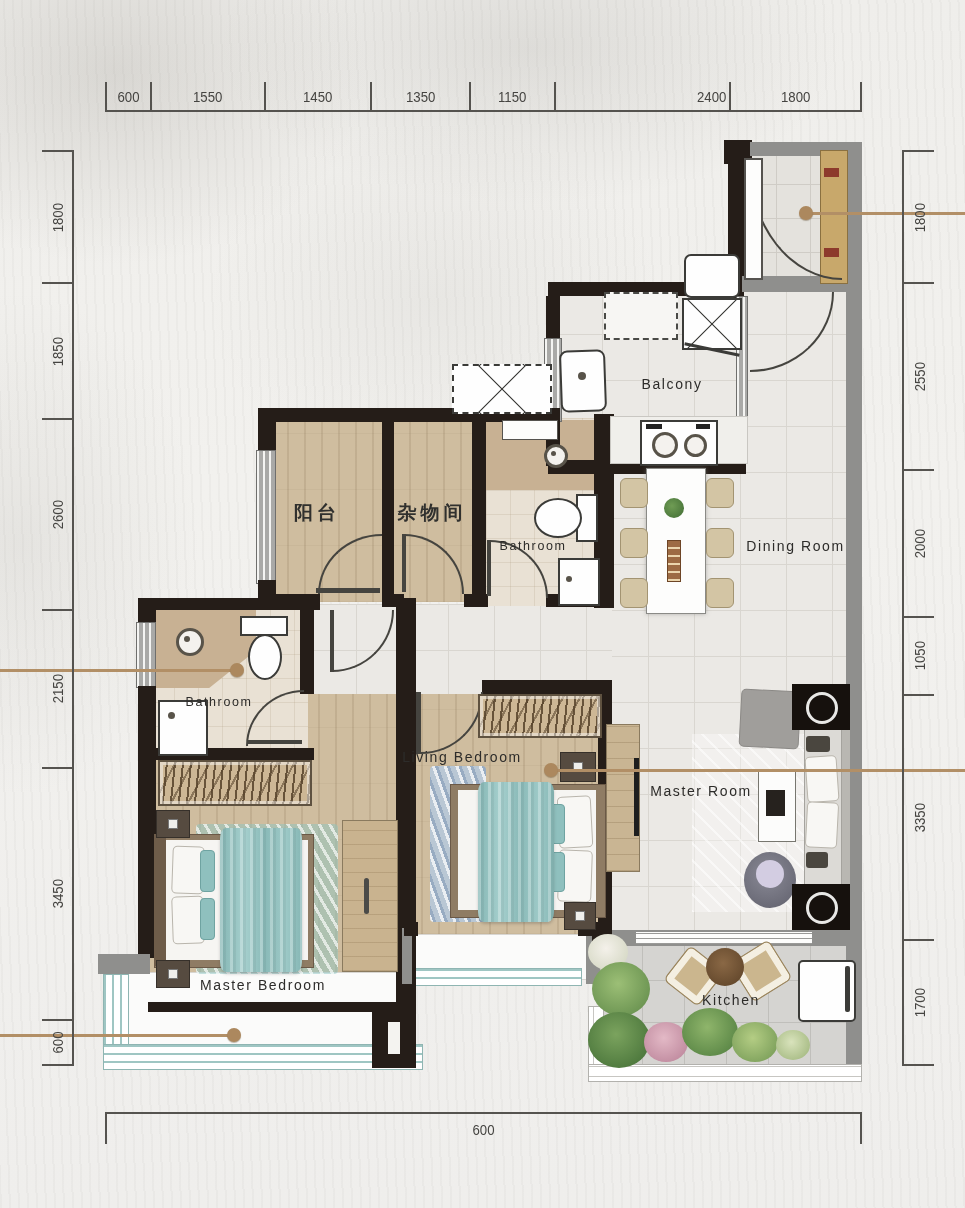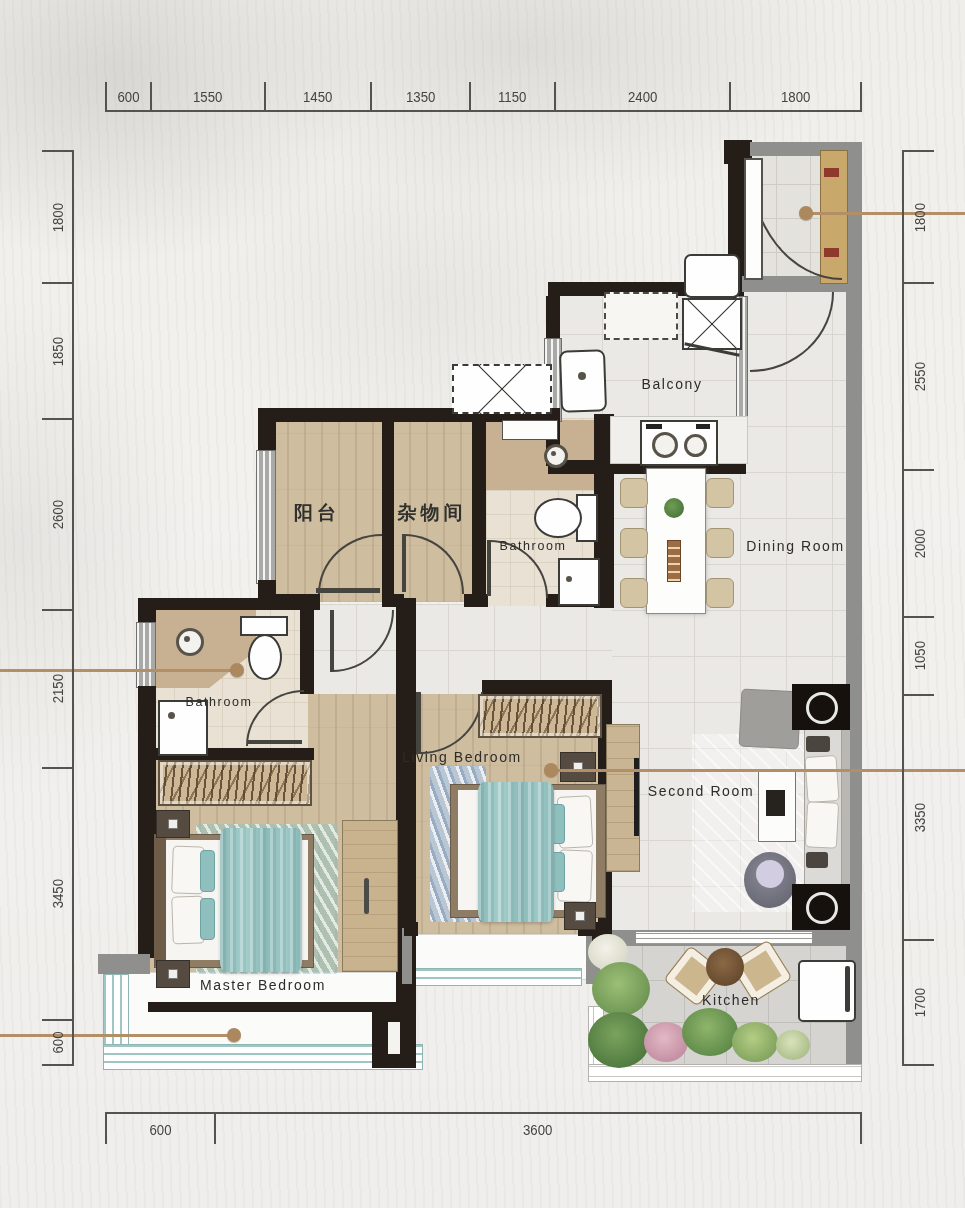--- a/index.html
+++ b/index.html
@@ -265,21 +265,21 @@
   <div class="abs wbox" style="left:798px;top:960px;width:54px;height:58px;border-radius:5px;"></div>
   <div class="abs" style="left:845px;top:966px;width:5px;height:46px;background:#3b3b38;border-radius:2px;"></div>
 
   <span class="rlabel cn" style="left:317px;top:512px;">阳台</span>
   <span class="rlabel cn" style="left:432px;top:512px;">杂物间</span>
   <span class="rlabel sm" style="left:533px;top:546px;">Bathroom</span>
   <span class="rlabel" style="left:672px;top:384px;">Balcony</span>
   <span class="rlabel" style="left:778px;top:546px;padding-left:35px;">Dining Room</span>
   <span class="rlabel sm" style="left:219px;top:702px;">Bathroom</span>
   <span class="rlabel" style="left:462px;top:757px;">Living Bedroom</span>
-  <span class="rlabel" style="left:701px;top:791px;">Second Room</span>
+  <span class="rlabel" style="left:701px;top:791px;">Master Room</span>
   <span class="rlabel" style="left:263px;top:985px;">Master Bedroom</span>
   <span class="rlabel" style="left:731px;top:1000px;">Kitchen</span>
 
   <div class="abs leader" style="left:806px;top:212px;width:159px;"></div>
   <div class="abs ldot" style="left:799px;top:206px;"></div>
   <div class="abs leader" style="left:0px;top:669px;width:238px;"></div>
   <div class="abs ldot" style="left:230px;top:663px;"></div>
   <div class="abs leader" style="left:550px;top:769px;width:415px;"></div>
   <div class="abs ldot" style="left:544px;top:763px;"></div>
   <div class="abs leader" style="left:0px;top:1034px;width:234px;"></div>
@@ -294,34 +294,31 @@
       </div>
       <div class="seg" style="flex-grow: 1450; flex-basis: 0px;">
         <span class="dimlabel">1450</span>
       </div>
       <div class="seg" style="flex-grow: 1350; flex-basis: 0px;">
         <span class="dimlabel">1350</span>
       </div>
       <div class="seg" style="flex-grow: 1150; flex-basis: 0px;">
         <span class="dimlabel">1150</span>
       </div>
-      <div class="seg" style="flex-grow: 2400; flex-basis: 0px;">
+      <div class="seg" style="flex-grow: 2400; flex-basis: 0px; justify-content: flex-end;">
         <span class="dimlabel">2400</span>
       </div>
       <div class="seg" style="flex-grow: 1800; flex-basis: 0px;">
         <span class="dimlabel">1800</span>
       </div>
     </div>
   <div class="abs dimrow linet" style="left:105px;top:1112px;width:757px;height:30px;">
       <div class="seg" style="flex-grow: 600; flex-basis: 0px;">
         <span class="dimlabel">600</span>
       </div>
-      <div class="seg" style="flex-grow: 3600; flex-basis: 0px;">
-        <span class="dimlabel">3600</span>
-      </div>
     </div>
   <div class="abs dimcol liner" style="left:42px;top:150px;width:30px;height:916px;">
       <div class="seg" style="flex-grow: 1800; flex-basis: 0px;">
         <span class="dimlabel">1800</span>
       </div>
       <div class="seg" style="flex-grow: 1850; flex-basis: 0px;">
         <span class="dimlabel">1850</span>
       </div>
       <div class="seg" style="flex-grow: 2600; flex-basis: 0px;">
         <span class="dimlabel">2600</span>

